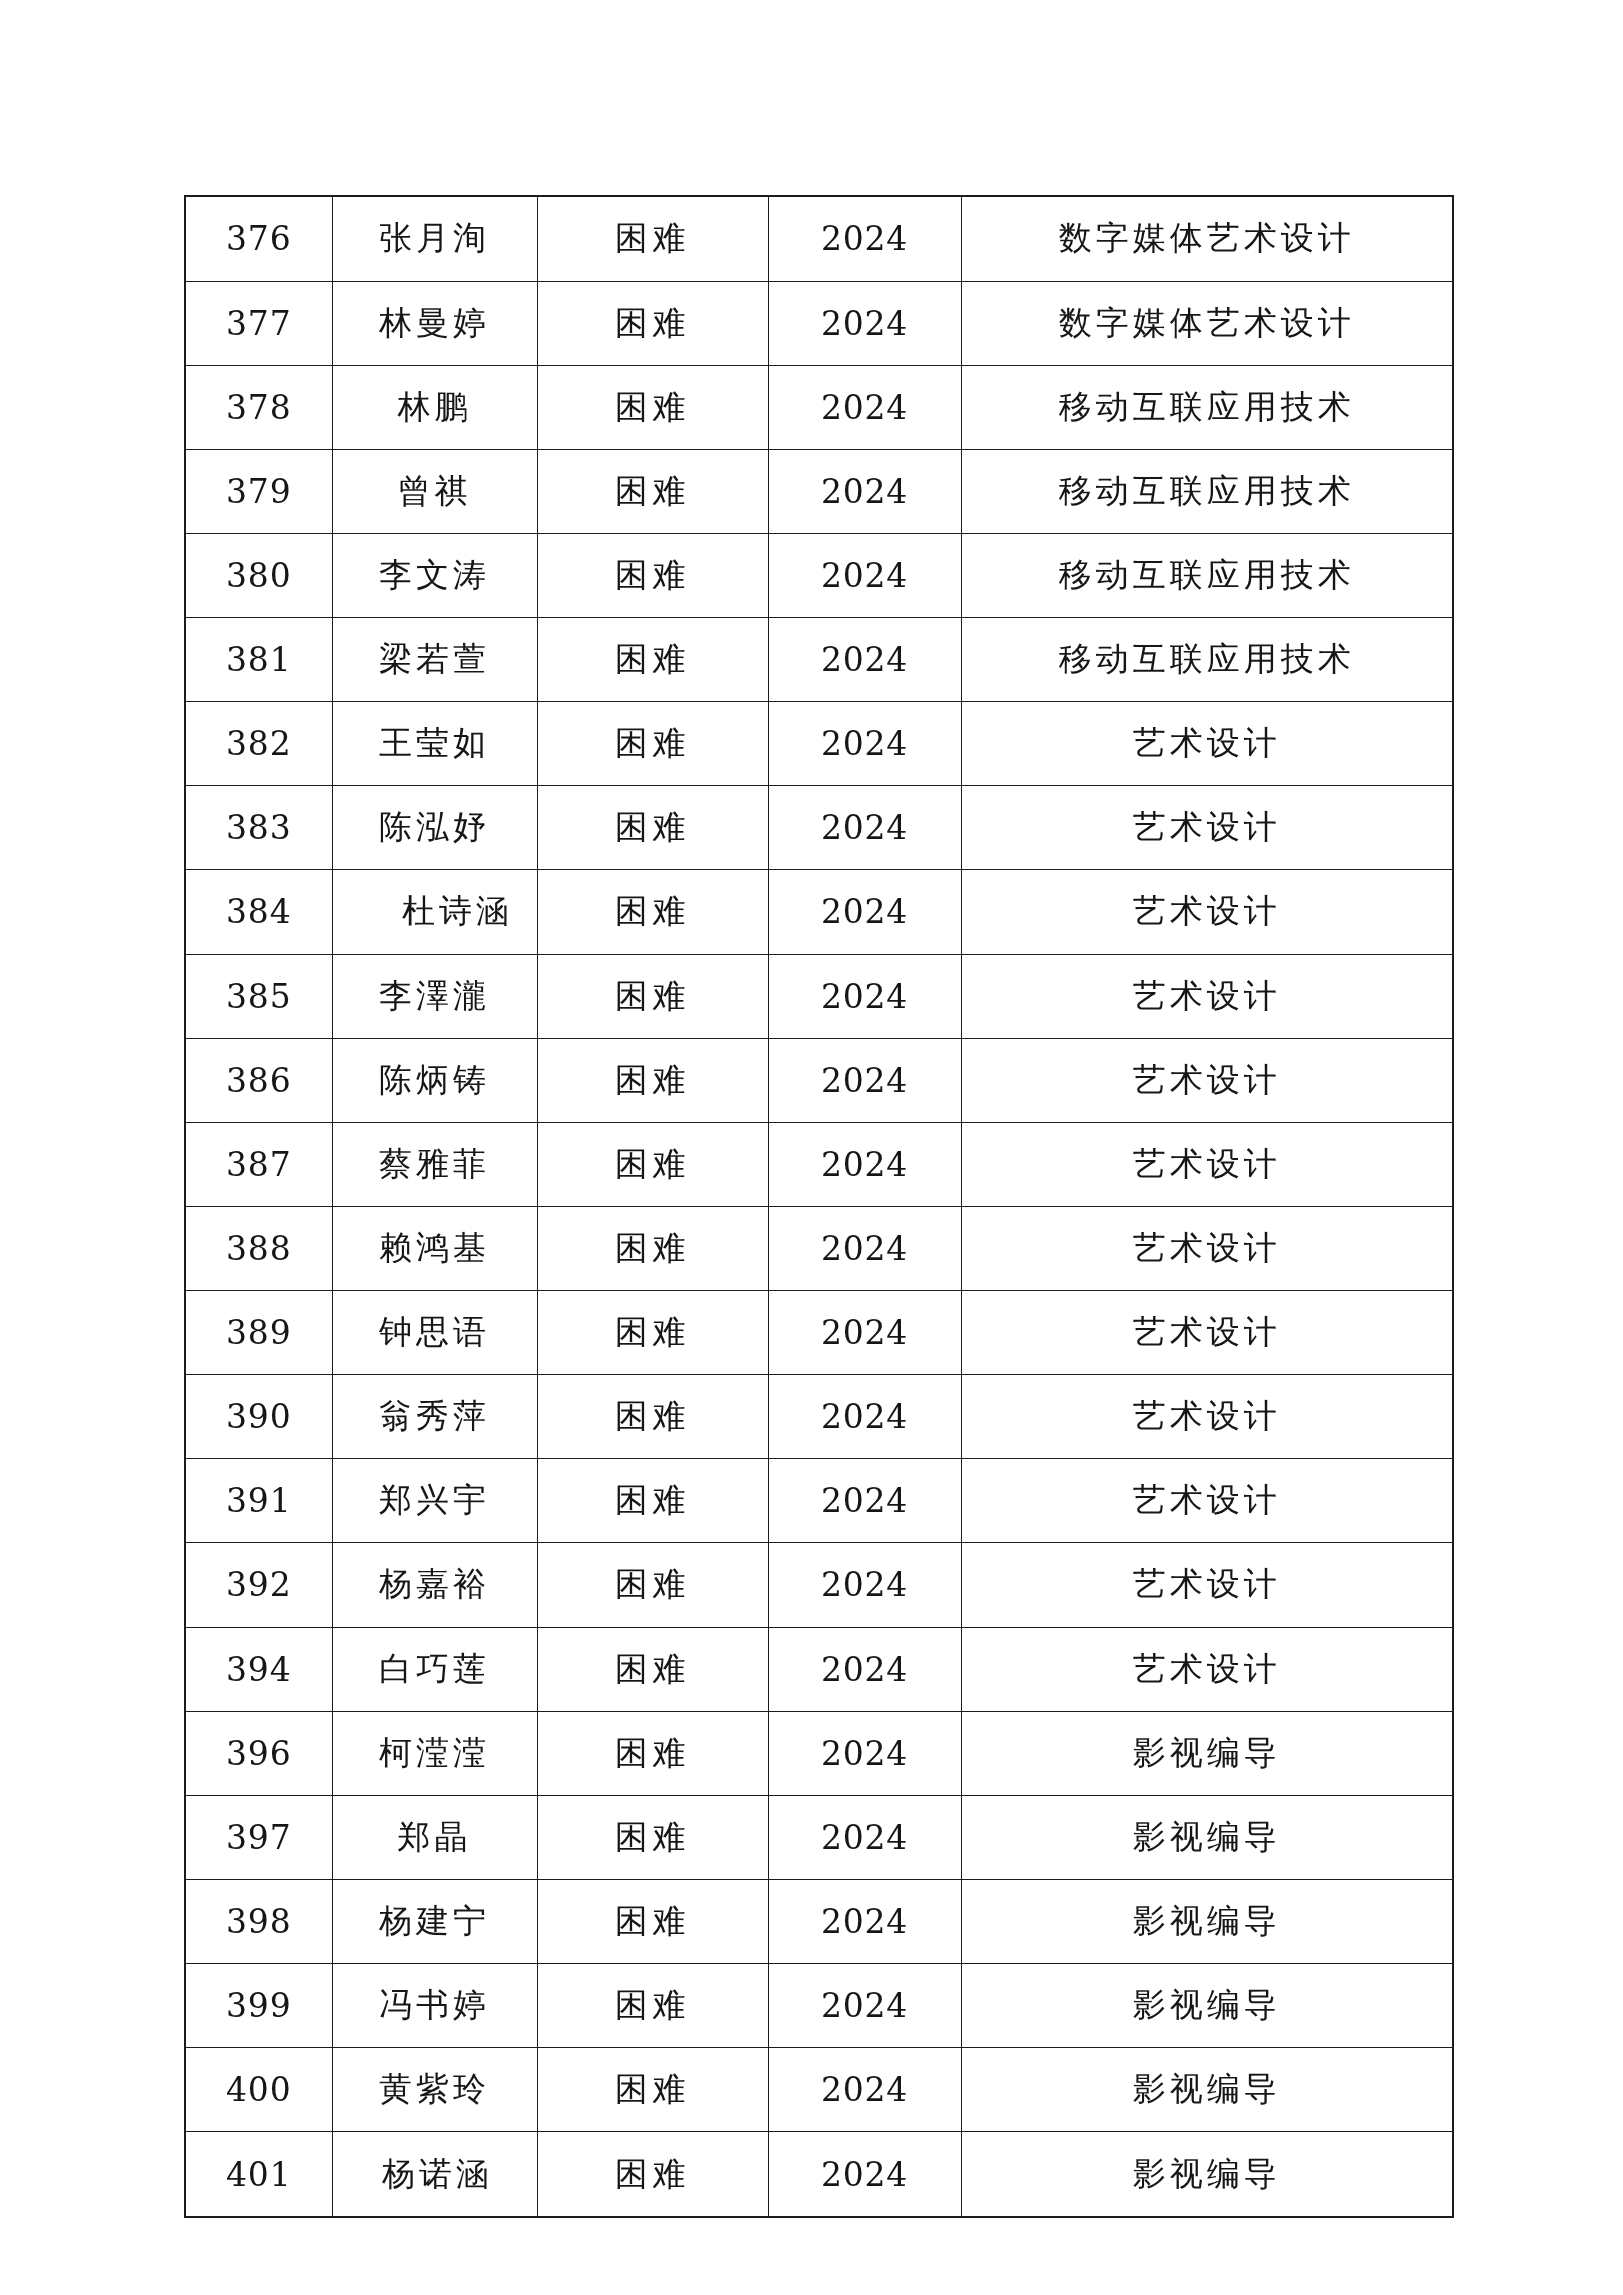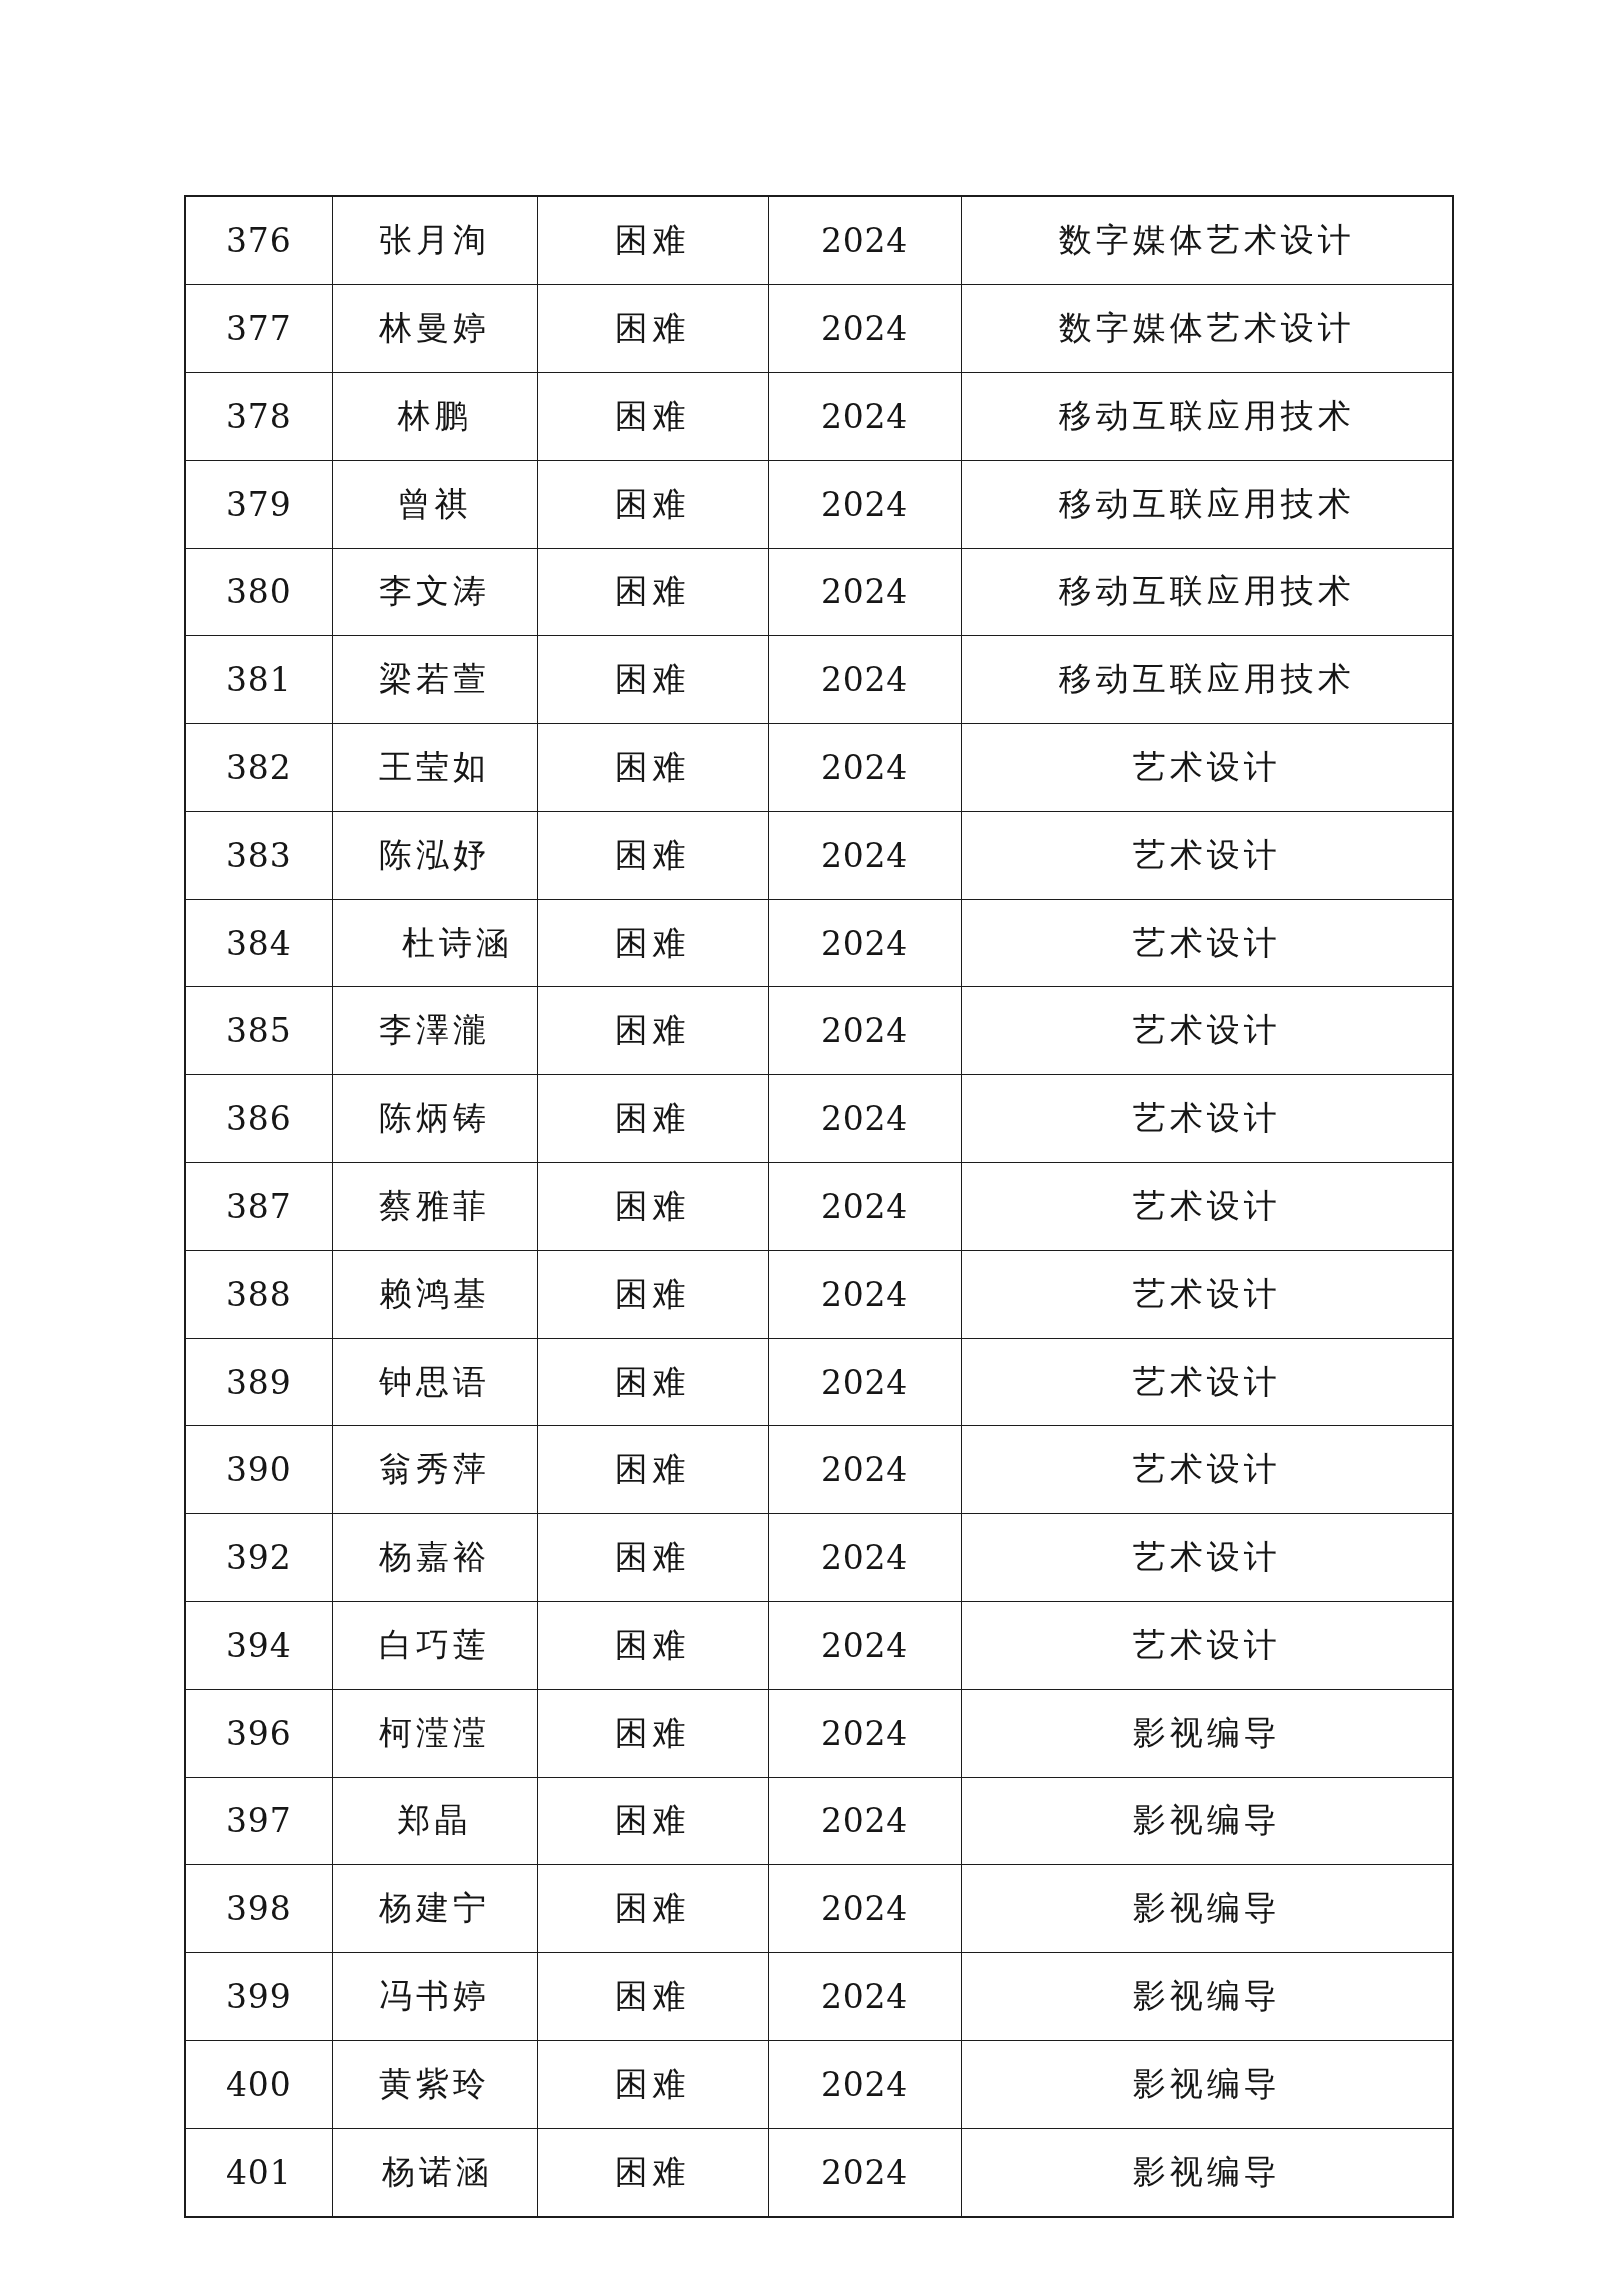--- a/index.html
+++ b/index.html
@@ -162,20 +162,27 @@
           <td class="cell-major" style="border-color: rgb(28, 28, 28); color: rgb(22, 22, 22);">艺术设计</td>
         </tr>
         <tr>
           <td class="cell-no" style="border-color: rgb(28, 28, 28); color: rgb(22, 22, 22);">390</td>
           <td class="cell-name" style="border-color: rgb(28, 28, 28); color: rgb(22, 22, 22);">翁秀萍</td>
           <td class="cell-status" style="border-color: rgb(28, 28, 28); color: rgb(22, 22, 22);">困难</td>
           <td class="cell-year" style="border-color: rgb(28, 28, 28); color: rgb(22, 22, 22);">2024</td>
           <td class="cell-major" style="border-color: rgb(28, 28, 28); color: rgb(22, 22, 22);">艺术设计</td>
         </tr>
         <tr>
+          <td class="cell-no" style="border-color: rgb(28, 28, 28); color: rgb(22, 22, 22);">391</td>
+          <td class="cell-name" style="border-color: rgb(28, 28, 28); color: rgb(22, 22, 22);">郑兴宇</td>
+          <td class="cell-status" style="border-color: rgb(28, 28, 28); color: rgb(22, 22, 22);">困难</td>
+          <td class="cell-year" style="border-color: rgb(28, 28, 28); color: rgb(22, 22, 22);">2024</td>
+          <td class="cell-major" style="border-color: rgb(28, 28, 28); color: rgb(22, 22, 22);">艺术设计</td>
+        </tr>
+        <tr>
           <td class="cell-no" style="border-color: rgb(28, 28, 28); color: rgb(22, 22, 22);">392</td>
           <td class="cell-name" style="border-color: rgb(28, 28, 28); color: rgb(22, 22, 22);">杨嘉裕</td>
           <td class="cell-status" style="border-color: rgb(28, 28, 28); color: rgb(22, 22, 22);">困难</td>
           <td class="cell-year" style="border-color: rgb(28, 28, 28); color: rgb(22, 22, 22);">2024</td>
           <td class="cell-major" style="border-color: rgb(28, 28, 28); color: rgb(22, 22, 22);">艺术设计</td>
         </tr>
         <tr>
           <td class="cell-no" style="border-color: rgb(28, 28, 28); color: rgb(22, 22, 22);">394</td>
           <td class="cell-name" style="border-color: rgb(28, 28, 28); color: rgb(22, 22, 22);">白巧莲</td>
           <td class="cell-status" style="border-color: rgb(28, 28, 28); color: rgb(22, 22, 22);">困难</td>

